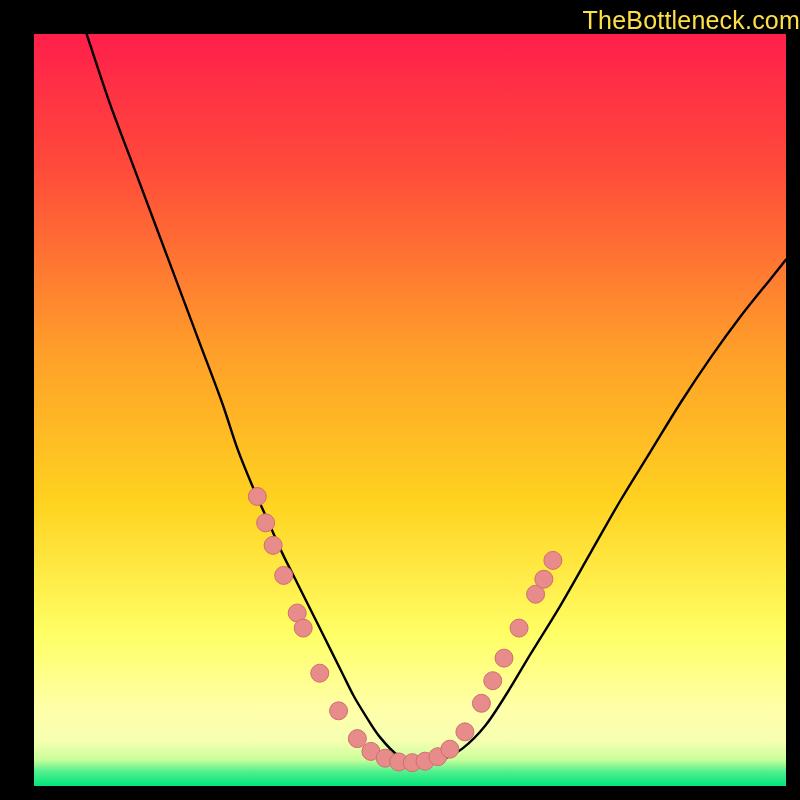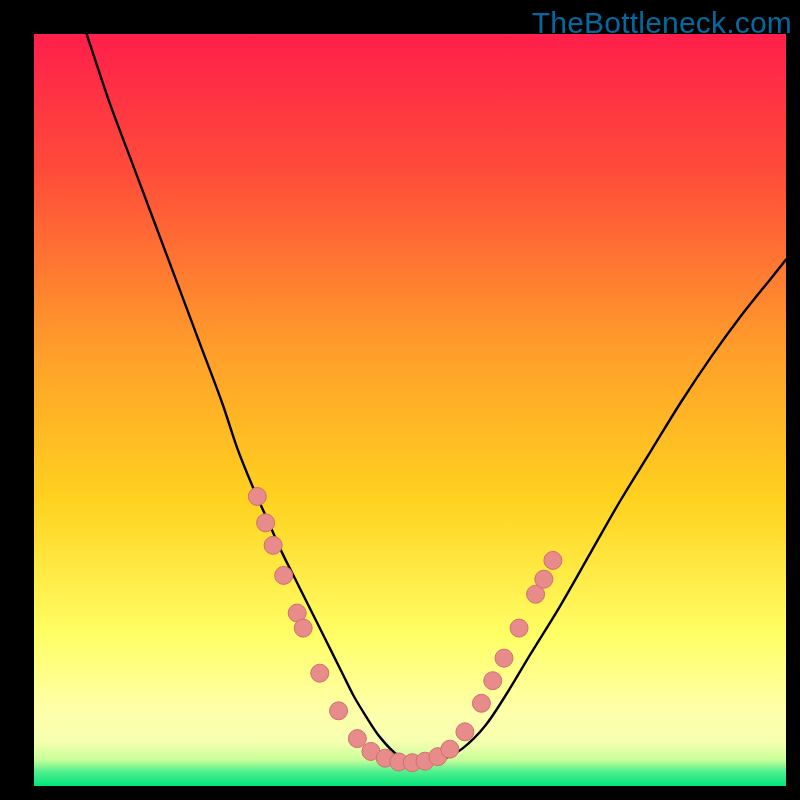--- a/index.html
+++ b/index.html
@@ -23,23 +23,23 @@
     position: absolute;
     left: 34px;
     top: 34px;
     width: 752px;
     height: 752px;
     overflow: hidden;
   }
   .watermark {
     position: absolute;
     top: 6px;
-    right: 8px;
-    color: #0369a1;
-    font-size: 30px;
+    right: 0;
+    color: #fde047;
+    font-size: 25px;
     font-weight: 500;
     letter-spacing: 0.2px;
     user-select: none;
   }
   svg { display: block; }
 </style>
 </head>
 <body>
 
 <div class="frame">

